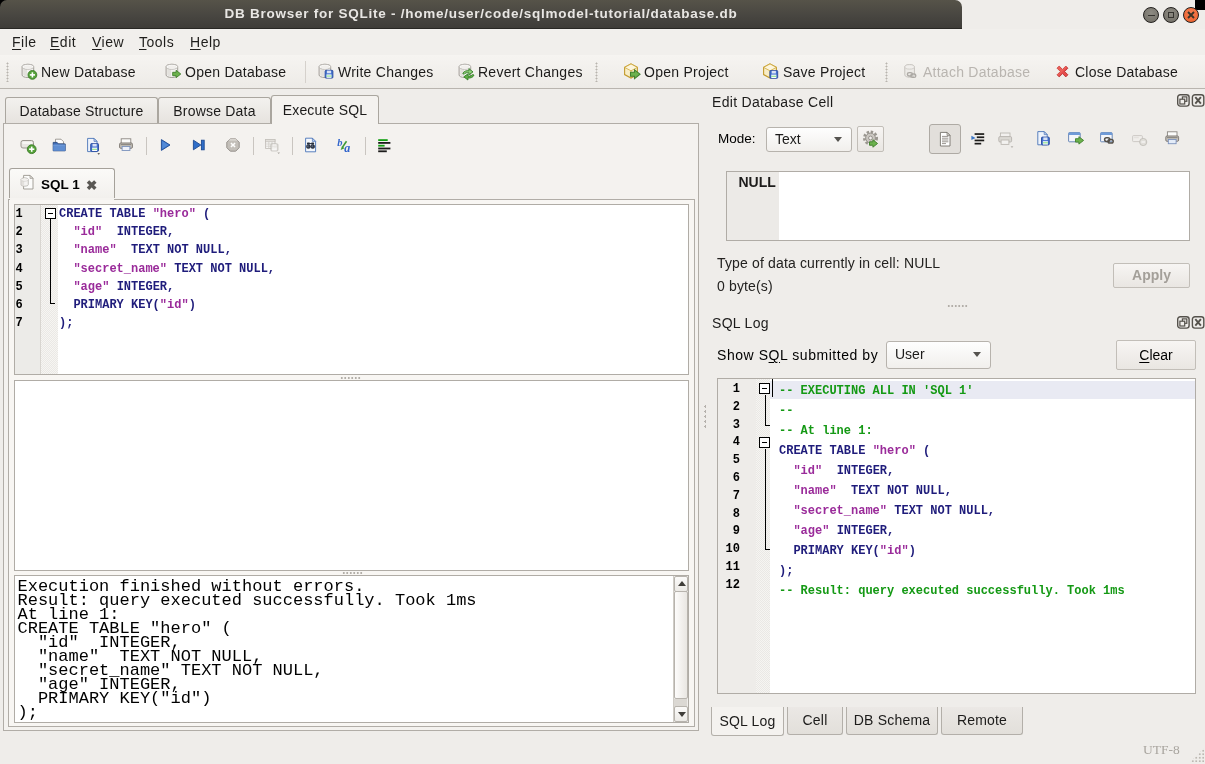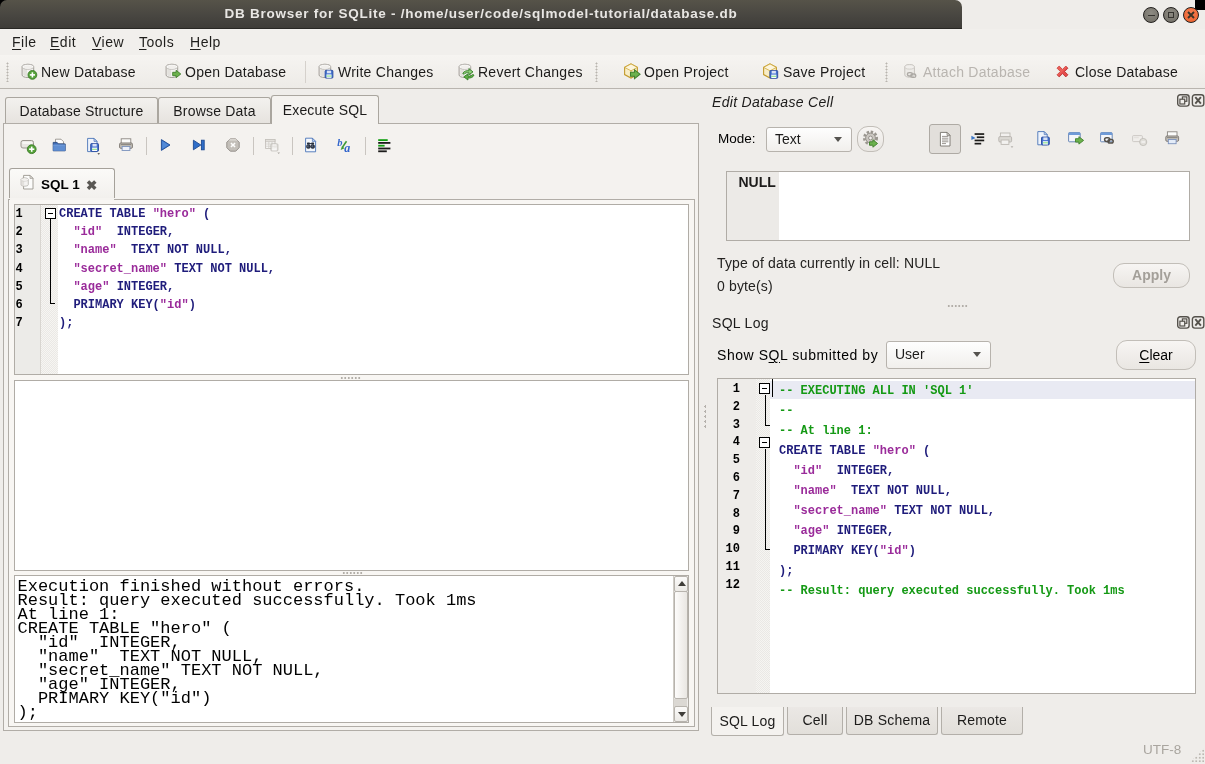--- a/index.html
+++ b/index.html
@@ -59,37 +59,37 @@
 #midpanel { left:13.5px; top:379.5px; width:675px; height:191px; }
 #logpanel { left:13.5px; top:574.5px; width:675px; height:148px; }
 #logtext { left:3px; top:4.2px; font-size:17px; line-height:14px; color:#000; white-space:pre; }
 
 .splitdots { height:4px; width:21px;
   background-image:radial-gradient(circle,#b2aea8 0.9px,transparent 1.1px); background-size:3.5px 4px; }
 
 
 #dock { left:706px; top:89px; width:499px; height:642px; background:#efedea; }
 .docktitle { font-size:14px; letter-spacing:0.3px; color:#1c1b1a; }
-.btn { background:linear-gradient(#f7f5f3,#e9e6e2); border:1px solid #c2beb8; border-radius:11px; }
+.btn { background:linear-gradient(#f7f5f3,#e9e6e2); border:1px solid #c2beb8; border-radius:2px; }
 .combo { background:linear-gradient(#fefefe,#f1efec); border:1px solid #b7b3ad; border-radius:3px; }
 .combo .ctext { position:absolute; left:8px; top:4px; font-size:14px; color:#1c1b1a; }
 .combo .arr { position:absolute; right:9px; top:10px; width:0; height:0; border-left:4px solid transparent; border-right:4px solid transparent; border-top:5px solid #55534f; }
 
 #cellbox { left:726px; top:171px; width:464px; height:70px; border:1px solid #b0aca6; background:#fff; }
 #nulltxt { left:726.5px; top:174px; font-size:14px; font-weight:bold; color:#1c1b1a;margin-left:12px; }
 
 .dockbtn { font-size:13.5px; text-align:center; }
 
 #sqllogedit { left:717px; top:378px; width:479px; height:316px; border:1px solid #b0aca6; background:#fff; }
 
 .btab { top:707px; height:28px; background:linear-gradient(#ebe8e5,#e2dfda); border:1px solid #b3afa9; border-top:none;
   border-radius:0 0 3px 3px; font-size:14px; letter-spacing:0.2px; color:#1c1b1a; text-align:center; }
 #btabactive { background:#f4f2ef; height:29px; z-index:3; }
 
-#statusutf { left:1143px; top:742px; font-size:13.5px; color:#a9a59f; }
+#statusutf { left:1143px; top:742px; font-size:13.5px; color:#a9a59f;font-family:Liberation Serif, serif; }
 </style>
 </head>
 <body>
 
 <div class="abs" style="left:0;top:0;width:10px;height:10px;background:#000;"></div>
 <div class="abs" style="left:1195px;top:0;width:10px;height:10px;background:#000;"></div>
 <div id="titlebar" class="abs">
   <div id="titletext" class="abs">DB Browser for SQLite - /home/user/code/sqlmodel-tutorial/database.db</div>
   <div id="btnmin" class="abs winbtn">
       <div style="position:absolute;left:3.5px;top:6.5px;width:7px;height:1.8px;background:#35332f;"></div>
@@ -369,21 +369,21 @@
   <div style="position:absolute;left:0;top:15px;width:14px;height:108px;background:linear-gradient(90deg,#fdfcfb,#e9e6e2);border:1px solid #b7b3ad;border-radius:2px;"></div>
   <div style="position:absolute;left:0.5px;top:123px;width:13px;height:8px;background:#dbd8d3;"></div>
   <div style="position:absolute;left:0;bottom:0;width:14px;height:16px;background:linear-gradient(#fbfaf9,#eceae6);border:1px solid #b7b3ad;border-radius:2px;">
     <div style="position:absolute;left:3px;top:5.5px;width:0;height:0;border-left:4px solid transparent;border-right:4px solid transparent;border-top:5px solid #3f3d39;"></div>
     </div>
 </div>
 
 <div class="abs" style="left:704px;top:404px;width:3px;height:26px;background-image:radial-gradient(circle,#b5b1ac 1px,transparent 1.2px);background-size:3px 5px;"></div>
 
 <div id="dock" class="abs"></div>
-<div class="abs docktitle" style="left:712px;top:94px;font-style:italic;">Edit Database Cell</div>
+<div class="abs docktitle" style="left:712px;top:94px;">Edit Database Cell</div>
 <svg class="abs" style="left:1177px;top:94px" width="28" height="14" viewBox="0 0 28 14">
   <rect x="0.7" y="0.7" width="11.4" height="11.4" rx="2.6" fill="none" stroke="#55524c" stroke-width="1.4"></rect>
   <rect x="5.4" y="2.9" width="4.4" height="4.4" fill="none" stroke="#55524c" stroke-width="1.2"></rect>
   <rect x="2.9" y="5.2" width="4.8" height="4.8" fill="#f1efec" stroke="#55524c" stroke-width="1.2"></rect>
   <rect x="15.4" y="0.7" width="11.4" height="11.4" rx="2.6" fill="none" stroke="#55524c" stroke-width="1.4"></rect>
   <path d="M18.3 3.2 L23.9 9.6 M23.9 3.2 L18.3 9.6" stroke="#55524c" stroke-width="1.9"></path>
 </svg>
 <svg class="abs" style="left:1177px;top:316px" width="28" height="14" viewBox="0 0 28 14">
   <rect x="0.7" y="0.7" width="11.4" height="11.4" rx="2.6" fill="none" stroke="#55524c" stroke-width="1.4"></rect>
   <rect x="5.4" y="2.9" width="4.4" height="4.4" fill="none" stroke="#55524c" stroke-width="1.2"></rect>

